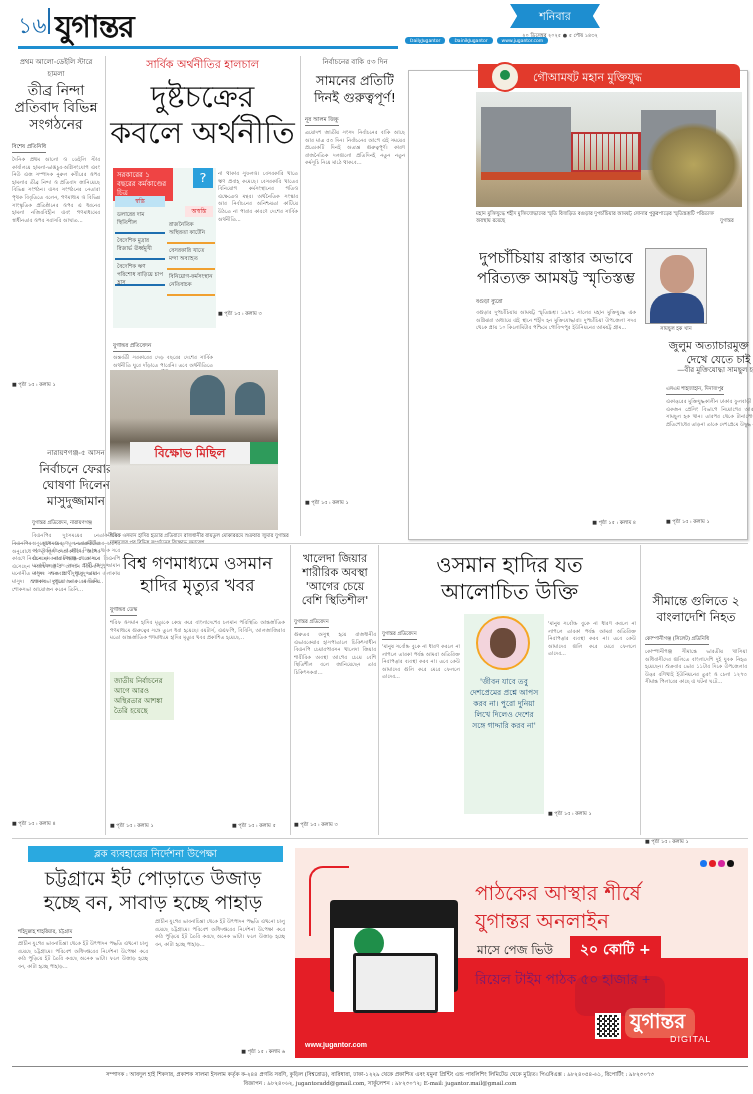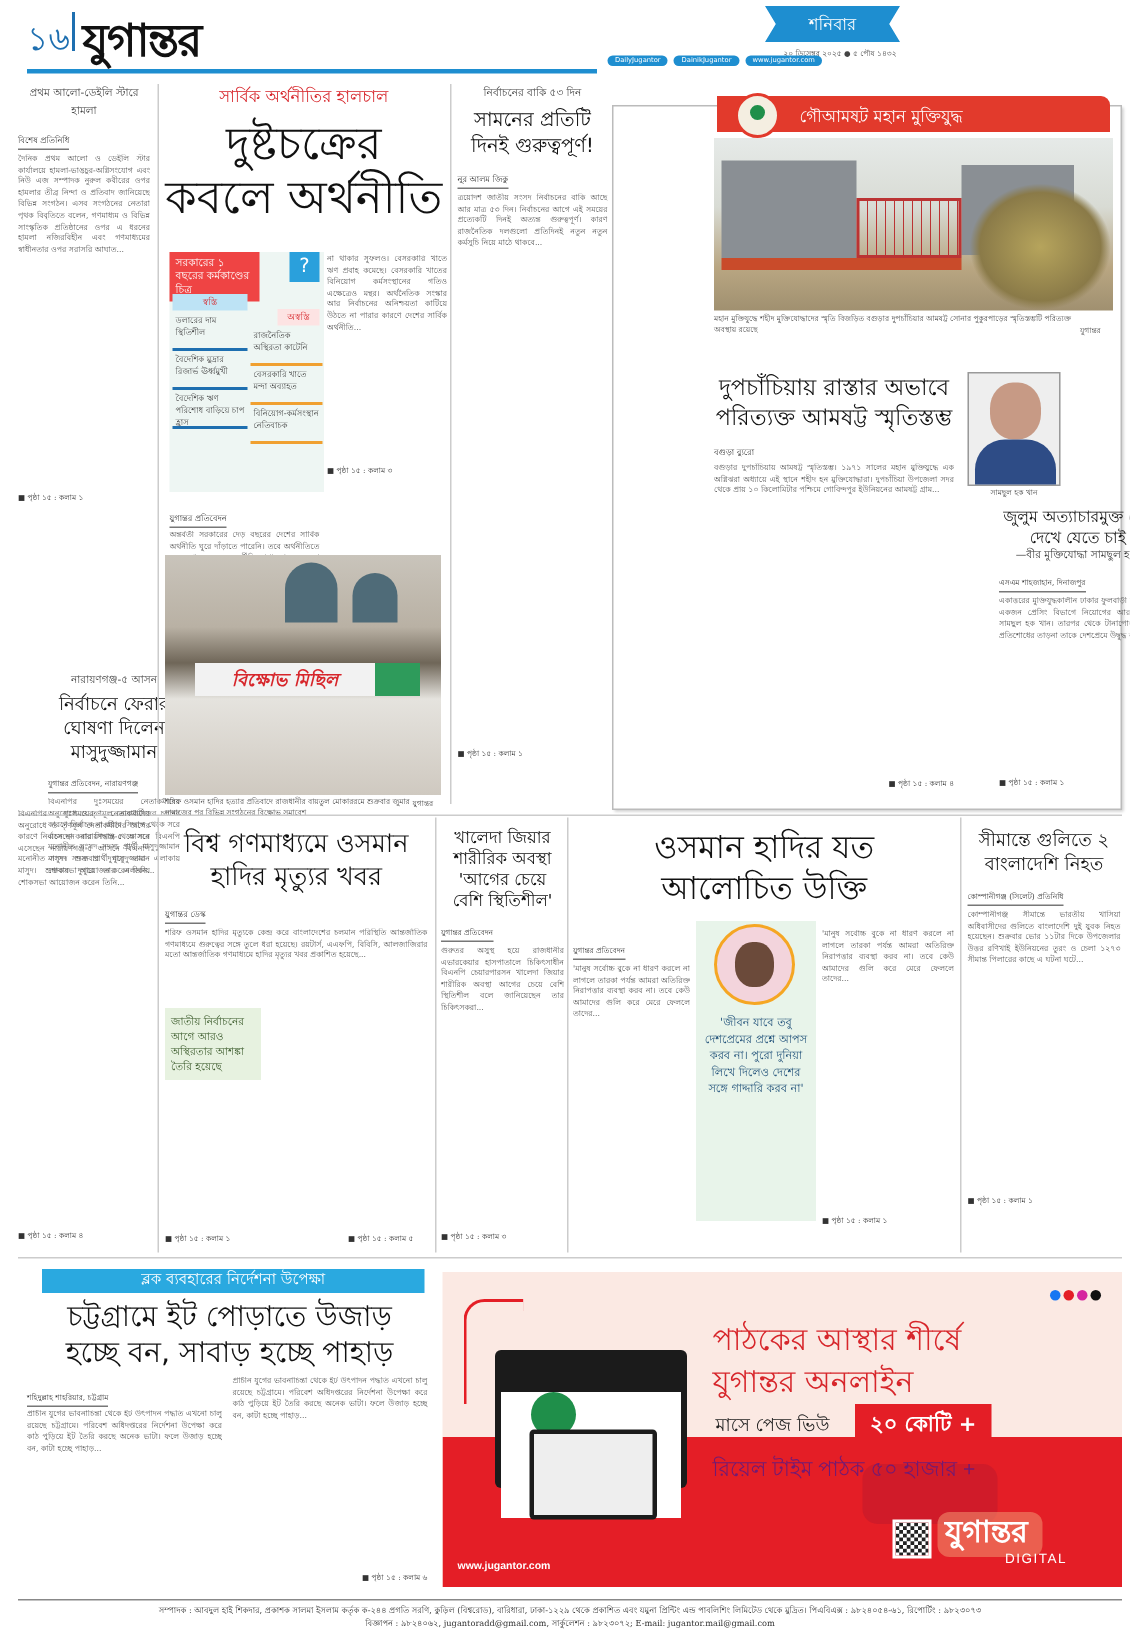--- a/index.html
+++ b/index.html
@@ -27,20 +27,21 @@
   <div class="abs" style="left:405px;top:37px;display:flex;gap:4px;">
     <span style="background:#1e8ed0;color:#fff;font-size:4.5px;padding:1px 5px;border-radius:6px;font-family:'DejaVu Sans',sans-serif;">DailyJugantor</span>
     <span style="background:#1e8ed0;color:#fff;font-size:4.5px;padding:1px 5px;border-radius:6px;font-family:'DejaVu Sans',sans-serif;">DainikJugantor</span>
     <span style="background:#1e8ed0;color:#fff;font-size:4.5px;padding:1px 5px;border-radius:6px;font-family:'DejaVu Sans',sans-serif;">www.jugantor.com</span>
   </div>
   <div class="abs" style="left:18px;top:46px;width:380px;height:3px;background:#1e8ed0;"></div>
 </div>
 
 <div class="abs" style="left:12px;top:56px;width:88px;">
   <div class="kicker" style="font-size:7px;">প্রথম আলো-ডেইলি স্টারে হামলা</div>
+  <h3 style="font-size:14px;line-height:17px;margin-top:2px;">তীব্র নিন্দা প্রতিবাদ বিভিন্ন সংগঠনের</h3>
   <div class="byline" style="margin-top:4px;">বিশেষ প্রতিনিধি</div>
   <div class="txt" style="height:225px;margin-top:3px;">দৈনিক প্রথম আলো ও ডেইলি স্টার কার্যালয়ে হামলা-ভাঙচুর-অগ্নিসংযোগ এবং নিউ এজ সম্পাদক নুরুল কবীরের ওপর হামলার তীব্র নিন্দা ও প্রতিবাদ জানিয়েছে বিভিন্ন সংগঠন। এসব সংগঠনের নেতারা পৃথক বিবৃতিতে বলেন, গণমাধ্যম ও বিভিন্ন সাংস্কৃতিক প্রতিষ্ঠানের ওপর এ ধরনের হামলা নজিরবিহীন এবং গণমাধ্যমের স্বাধীনতার ওপর সরাসরি আঘাত...</div>
   <div class="cont">■ পৃষ্ঠা ১৫ : কলাম ১</div>
 </div>
 
 <div class="abs" style="left:12px;top:447px;width:88px;margin-left:20px;">
   <div class="kicker" style="font-size:7px;">নারায়ণগঞ্জ-৫ আসন</div>
   <h3 style="font-size:12px;line-height:16px;margin-top:2px;">নির্বাচনে ফেরার ঘোষণা দিলেন মাসুদুজ্জামান</h3>
   <div class="byline" style="margin-top:3px;font-size:5px;">যুগান্তর প্রতিবেদন, নারায়ণগঞ্জ</div>
   <div class="txt" style="height:72px;margin-top:3px;">বিএনপির দুঃসময়ের নেতাকর্মীদের অনুরোধে ও তৃণমূল নেতাকর্মীদের চাপের কারণে নির্বাচন না করার সিদ্ধান্ত থেকে সরে এসেছেন নারায়ণগঞ্জ-৫ আসনে বিএনপি মনোনীত সংসদ সদস্য প্রার্থী মাসুদুজ্জামান মাসুদ। শুক্রবার দুপুরে তার এলাকায় শোকসভা আয়োজন করেন তিনি...</div>
@@ -71,21 +72,21 @@
 
 <div class="abs" style="left:218px;top:170px;width:80px;">
   <div class="txt" style="height:140px;">না থাকার সুফলও। বেসরকারি খাতে ঋণ প্রবাহ কমেছে। বেসরকারি খাতের বিনিয়োগ কর্মসংস্থানের গতিও এক্ষেত্রেও মন্থর। অর্থনৈতিক সংস্কার আর নির্বাচনের অনিশ্চয়তা কাটিয়ে উঠতে না পারার কারণে দেশের সার্বিক অর্থনীতি...</div>
   <div class="cont">■ পৃষ্ঠা ১৫ : কলাম ৩</div>
 </div>
 <div class="abs" style="left:113px;top:332px;width:100px;">
   <div class="byline">যুগান্তর প্রতিবেদন</div>
   <div class="txt" style="height:40px;margin-top:2px;">অন্তর্বর্তী সরকারের দেড় বছরের দেশের সার্বিক অর্থনীতি ঘুরে দাঁড়াতে পারেনি। তবে অর্থনীতিতে রক্তক্ষরণ বন্ধ হয়েছে। দুর্নীতি লাগাম পড়েছে, বেশ কয়েকটি সূচক ঊর্ধ্বমুখী ধারা। মূল্যস্ফীতির হার কমতে শুরু করেছে...</div>
 </div>
 
-<div class="photo" style="left:110px;top:370px;width:184px;height:160px;background:linear-gradient(#c9c4bb 0%,#b9b1a4 30%,#6f6658 45%,#e5e3de 60%,#cfc9c0 100%);font-style:italic;">
+<div class="photo" style="left:110px;top:370px;width:168px;height:160px;background:linear-gradient(#c9c4bb 0%,#b9b1a4 30%,#6f6658 45%,#e5e3de 60%,#cfc9c0 100%);">
   <div class="abs" style="left:80px;top:5px;width:35px;height:40px;background:#4f6b78;border-radius:18px 18px 0 0;"></div>
   <div class="abs" style="left:125px;top:12px;width:30px;height:33px;background:#4f6b78;border-radius:15px 15px 0 0;"></div>
   <div class="abs" style="left:20px;top:72px;width:150px;height:22px;background:#f2f2f2;border-right:30px solid #2e9b5b;">
     <div style="color:#d7262b;font-size:12px;text-align:center;font-weight:bold;font-family:'DejaVu Sans',sans-serif;line-height:22px;">বিক্ষোভ মিছিল</div>
   </div>
 </div>
 <div class="abs" style="left:110px;top:532px;width:180px;font-size:5px;line-height:7px;color:#444;">শরিফ ওসমান হাদির হত্যার প্রতিবাদে রাজধানীর বায়তুল মোকাররমে শুক্রবার জুমার নামাজের পর বিভিন্ন সংগঠনের বিক্ষোভ সমাবেশ</div>
 <div class="abs" style="left:275px;top:532px;font-size:5px;color:#444;">যুগান্তর</div>
 
 <div class="vline" style="left:300px;top:56px;height:480px;"></div>
@@ -174,21 +175,21 @@
   </div>
   <div style="position:absolute;top:62px;left:3px;width:74px;font-size:7.5px;line-height:11px;text-align:center;color:#1e4f78;">'জীবন যাবে তবু দেশপ্রেমের প্রশ্নে আপস করব না। পুরো দুনিয়া লিখে দিলেও দেশের সঙ্গে গাদ্দারি করব না'</div>
 </div>
 <div class="abs" style="left:548px;top:620px;width:88px;">
   <div class="txt" style="height:190px;">'মানুষ সর্বোচ্চ বুকে না ধারণ করলে না লাগলে তারকা পর্যন্ত আমরা অতিরিক্ত নিরাপত্তার ব্যবস্থা করব না। তবে কেউ আমাদের গুলি করে মেরে ফেললে তাদের...</div>
   <div class="cont">■ পৃষ্ঠা ১৫ : কলাম ১</div>
 </div>
 <div class="vline" style="left:640px;top:545px;height:290px;"></div>
 
 <div class="abs" style="left:645px;top:552px;width:102px;">
-  <h3 style="font-size:12px;line-height:16px;">সীমান্তে গুলিতে ২ বাংলাদেশি নিহত</h3>
+  <h3 style="font-size:12px;line-height:16px;margin-top:41px;">সীমান্তে গুলিতে ২ বাংলাদেশি নিহত</h3>
   <div class="byline" style="margin-top:4px;font-size:5px;">কোম্পানীগঞ্জ (সিলেট) প্রতিনিধি</div>
   <div class="txt" style="height:190px;margin-top:3px;">কোম্পানীগঞ্জ সীমান্তে ভারতীয় খাসিয়া অধিবাসীদের গুলিতে বাংলাদেশি দুই যুবক নিহত হয়েছেন। শুক্রবার ভোর ১১টার দিকে উপজেলার উত্তর রণিখাই ইউনিয়নের তুরং ও চেলা ১২৭৩ সীমান্ত পিলারের কাছে এ ঘটনা ঘটে...</div>
   <div class="cont">■ পৃষ্ঠা ১৫ : কলাম ১</div>
 </div>
 
 <div class="hline" style="left:12px;top:838px;width:736px;"></div>
 <div class="abs" style="left:28px;top:846px;width:255px;height:16px;background:#2aa9e0;color:#fff;text-align:center;font-size:10px;line-height:16px;font-family:'DejaVu Sans',sans-serif;">ব্লক ব্যবহারের নির্দেশনা উপেক্ষা</div>
 <div class="abs" style="left:18px;top:866px;width:270px;">
   <h2 style="font-size:19px;line-height:24px;padding:0 10px;">চট্টগ্রামে ইট পোড়াতে উজাড় হচ্ছে বন, সাবাড় হচ্ছে পাহাড়</h2>
 </div>

